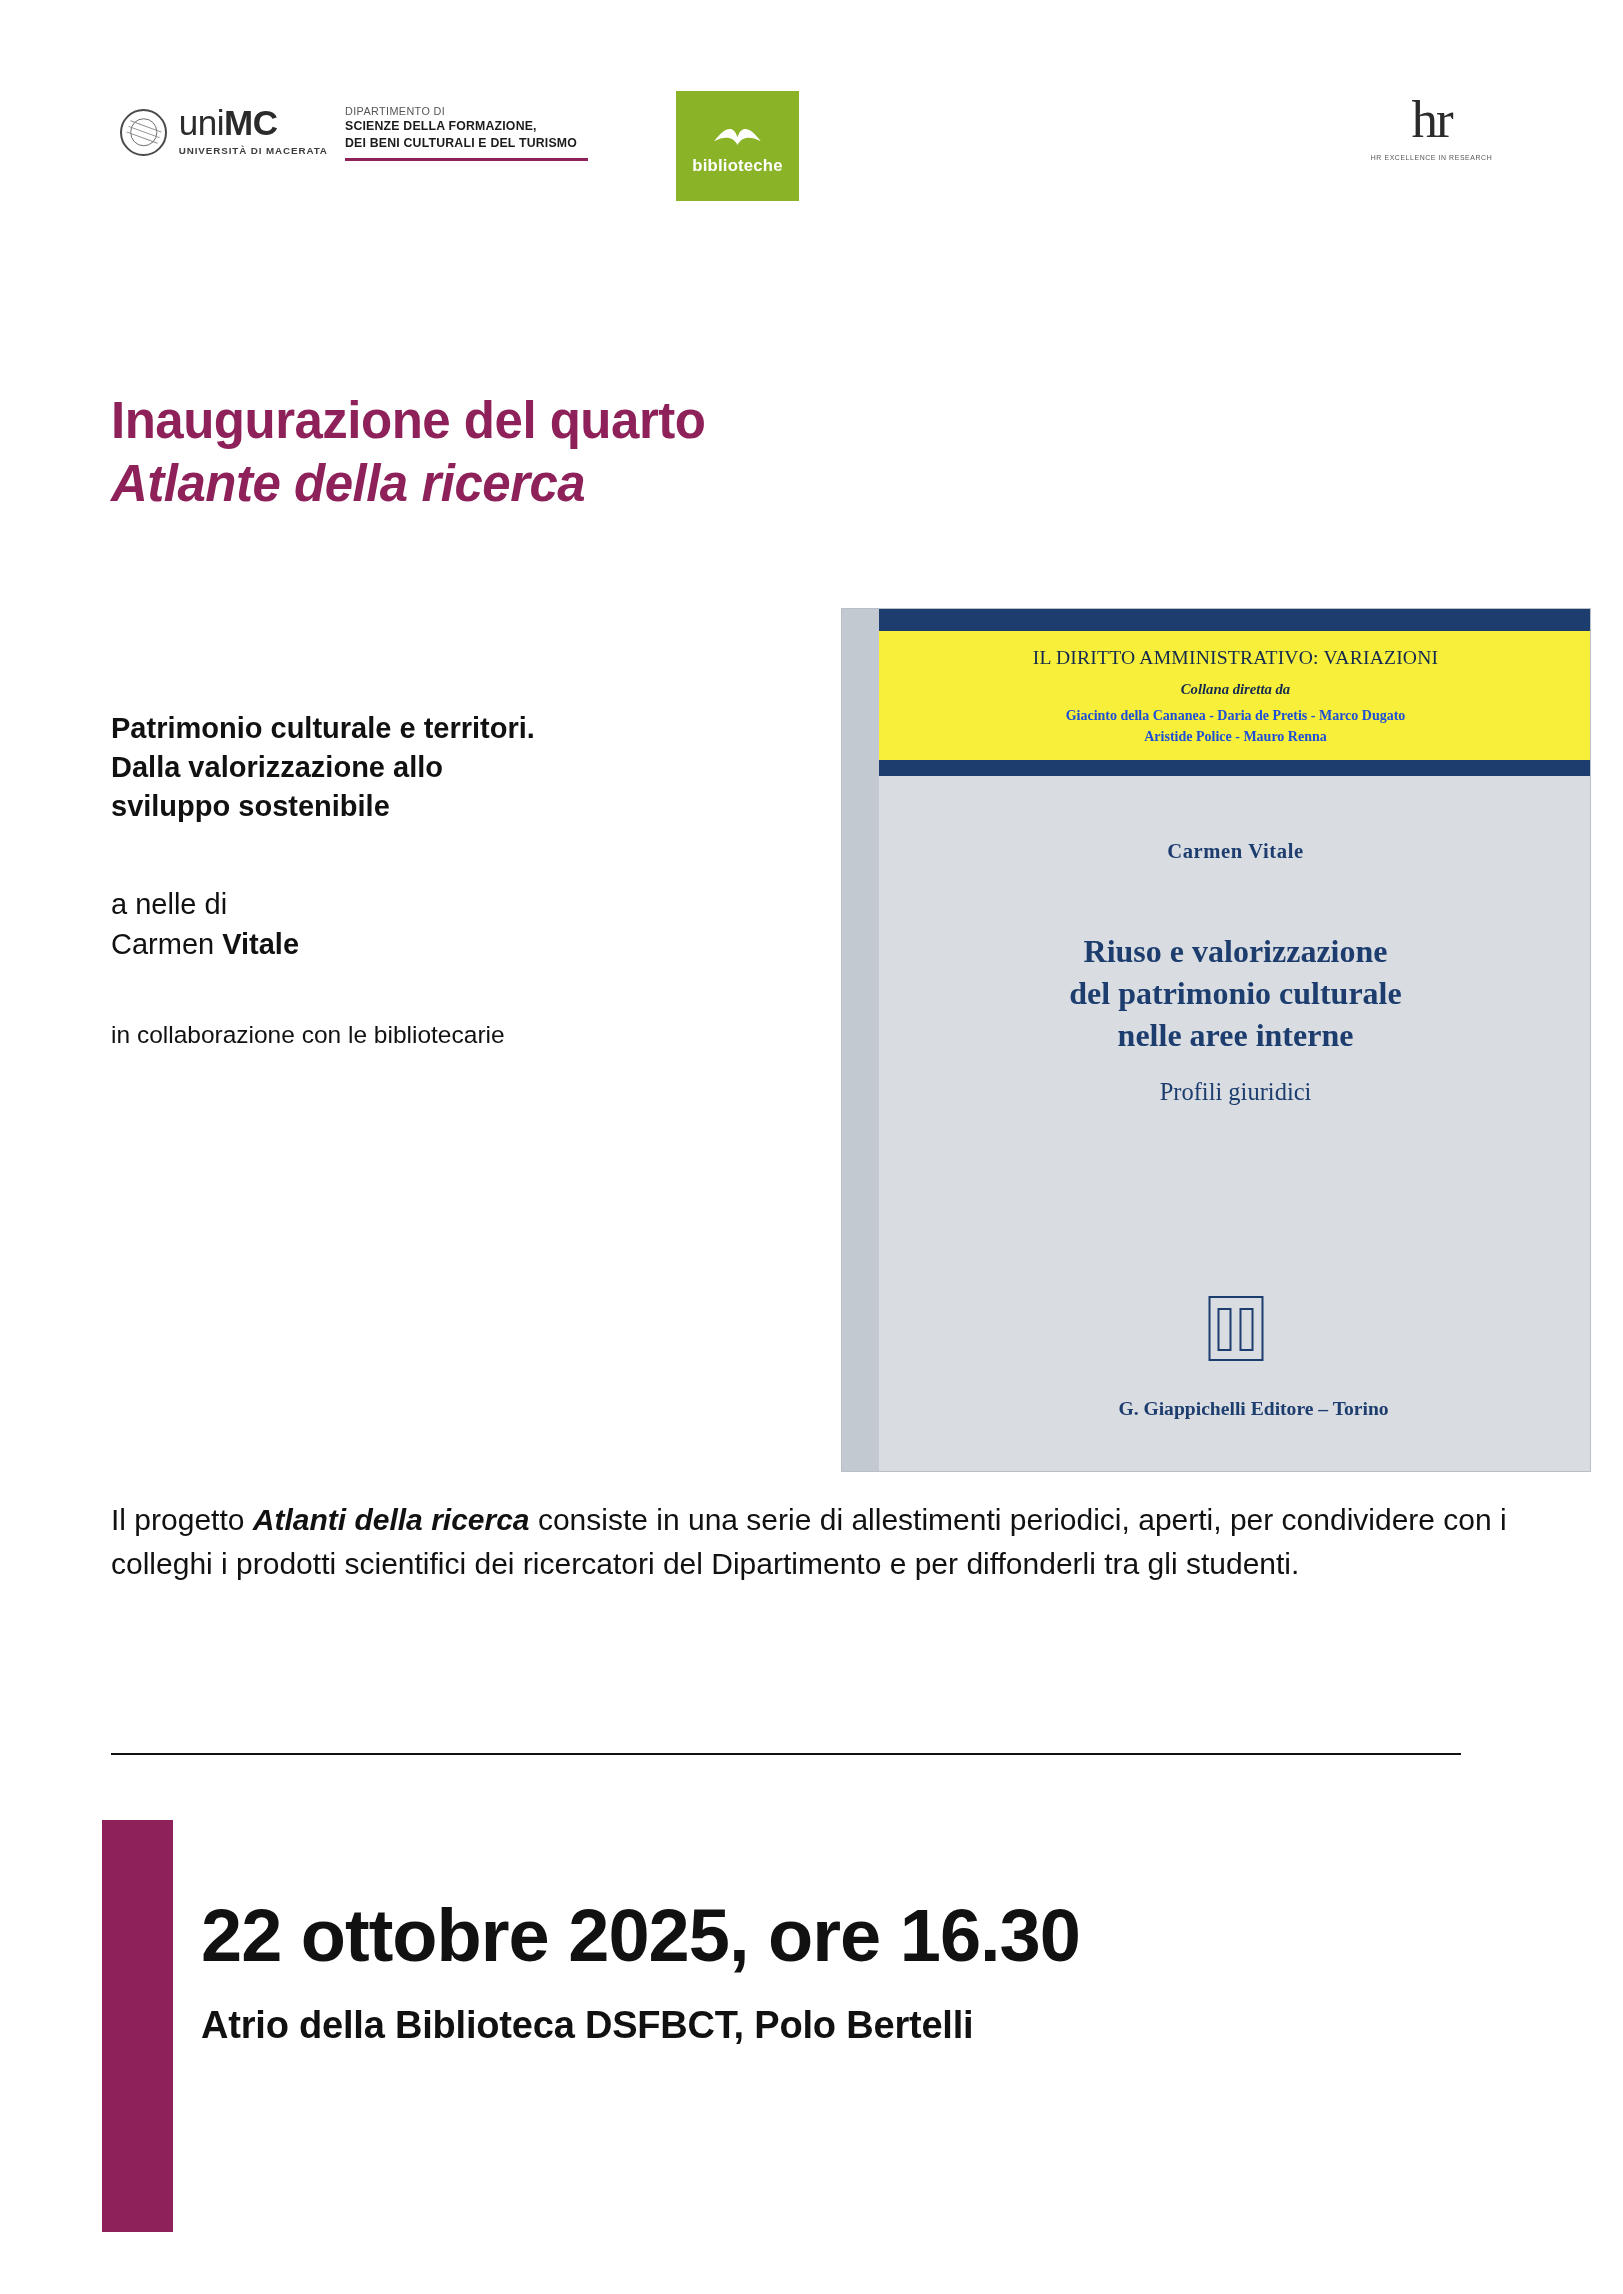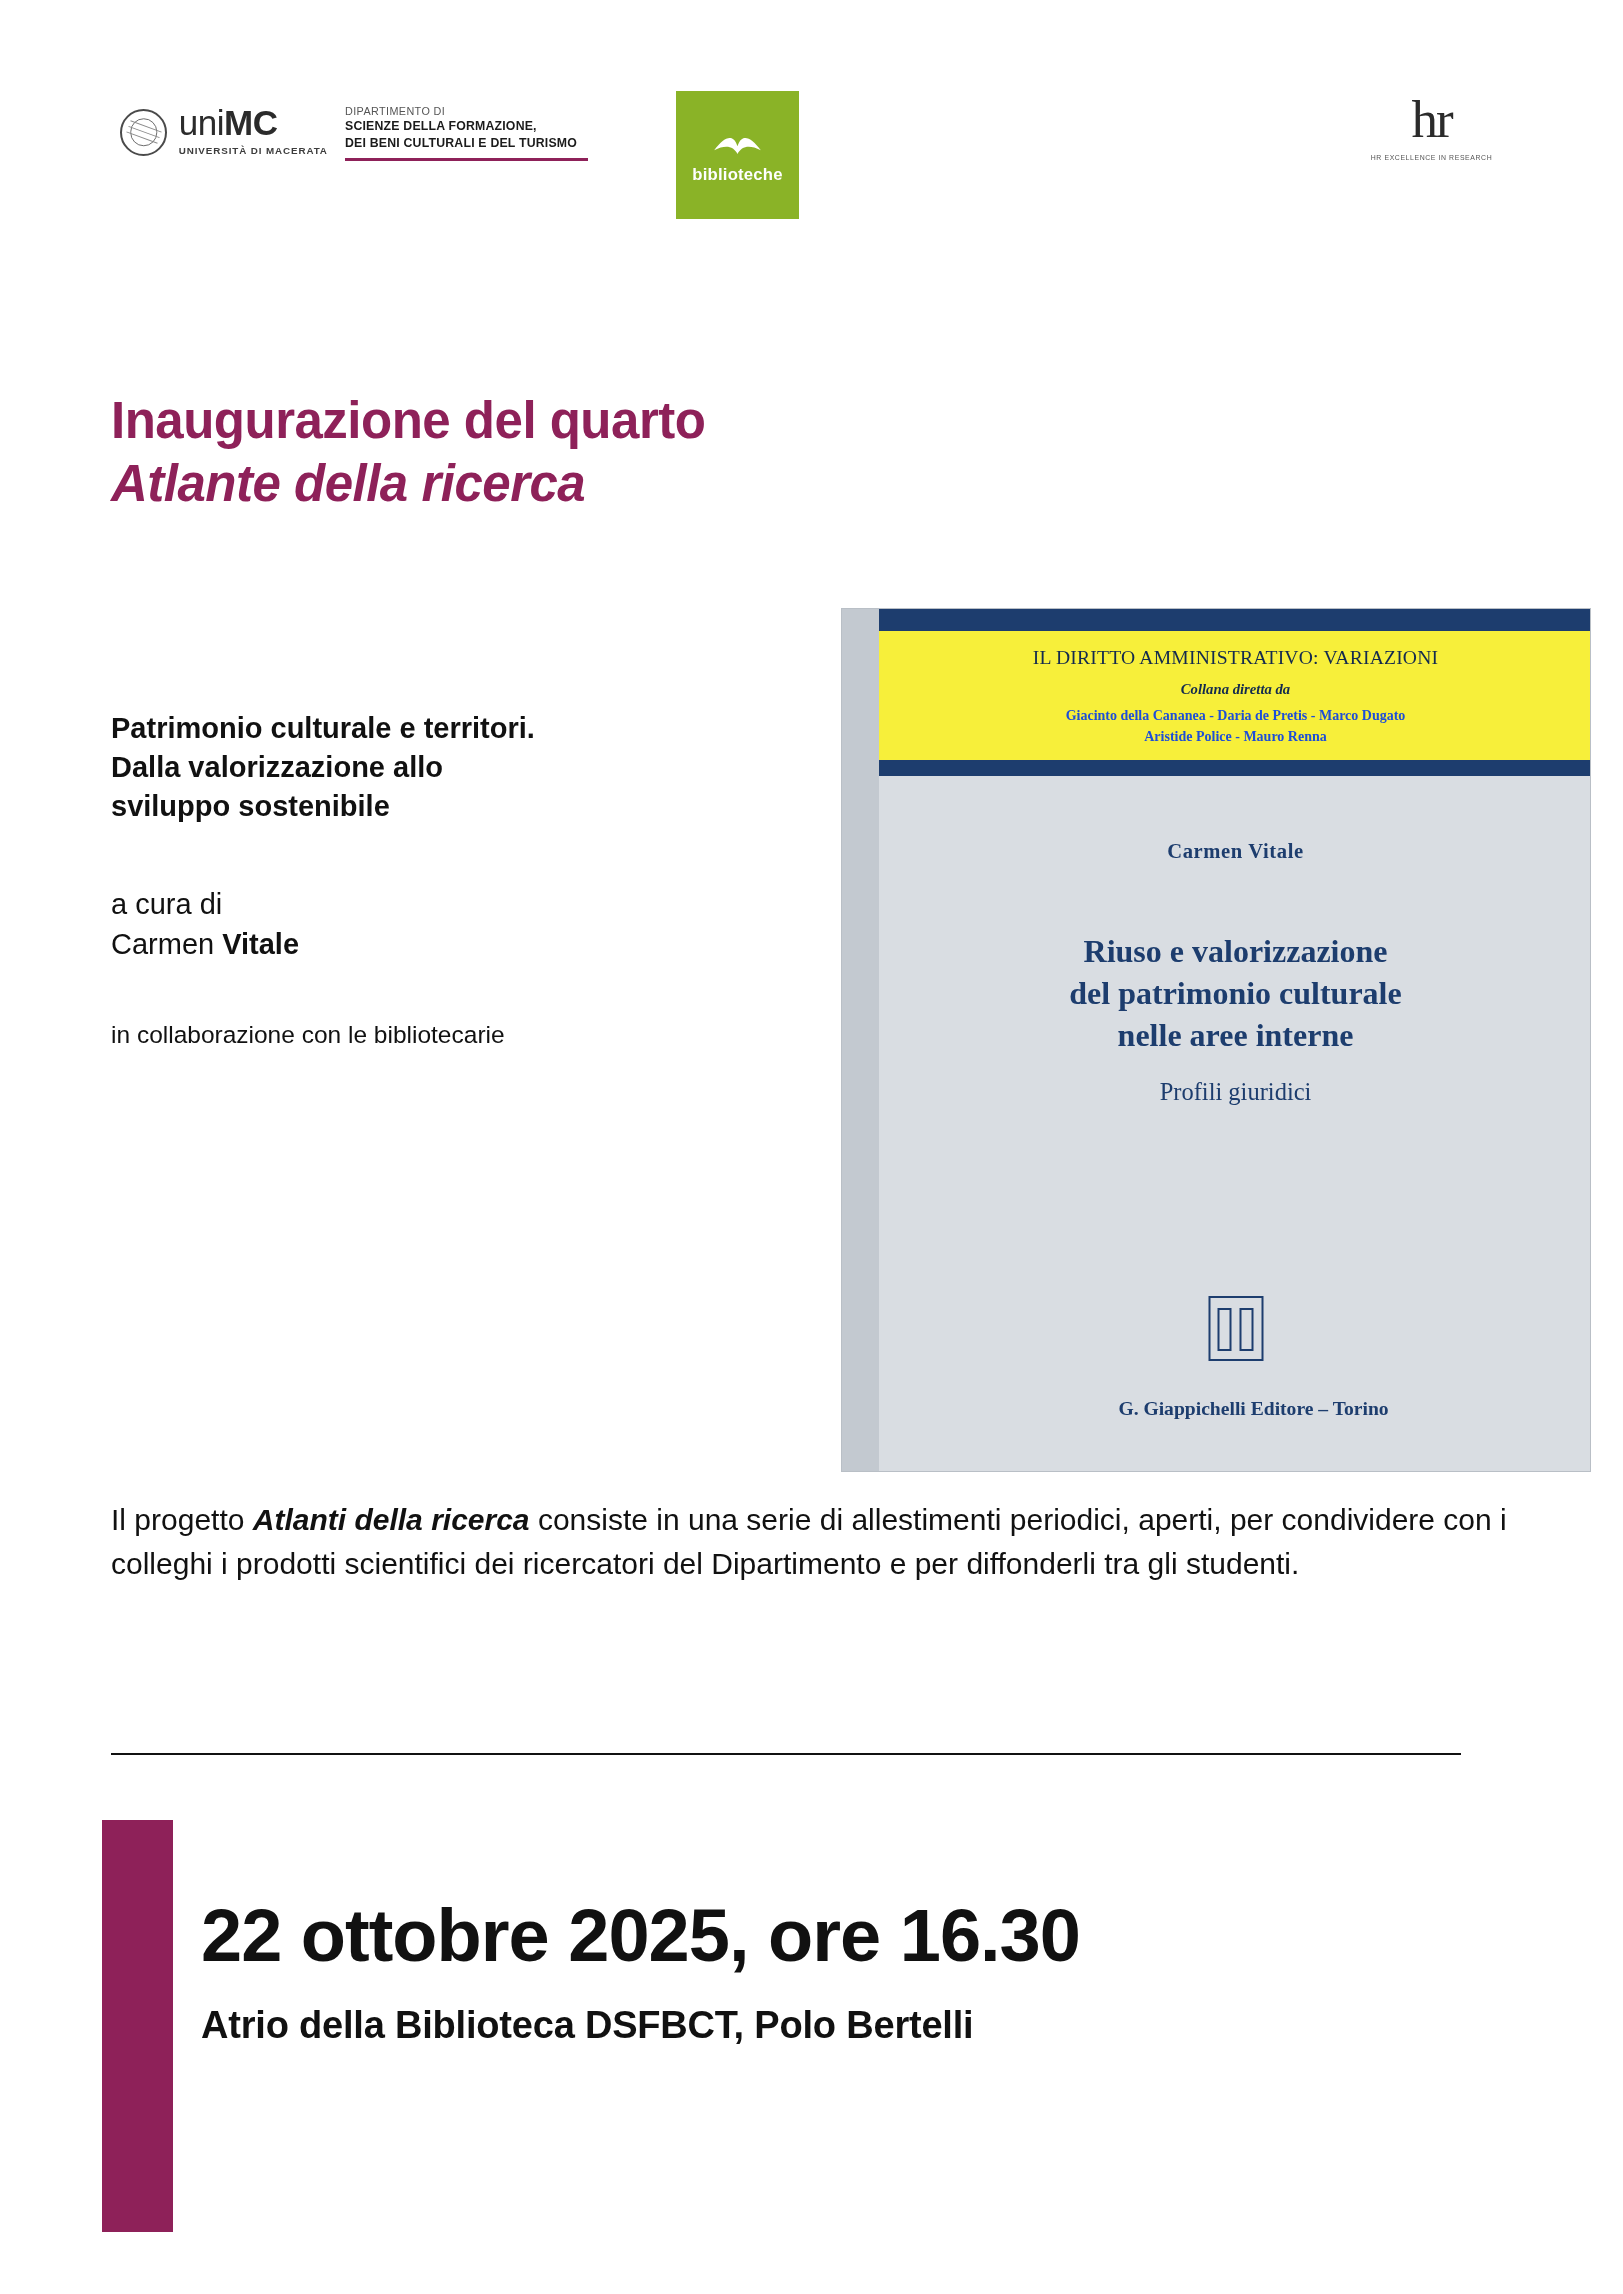--- a/index.html
+++ b/index.html
@@ -112,21 +112,21 @@
     height: 2.9px;
     background: #8e2159;
   }
 
   
   .biblio-box {
     position: absolute;
     left: 676px;
     top: 0px;
     width: 123px;
-    height: 128px;
+    height: 110px;
     background: #8ab327;
     display: flex;
     flex-direction: column;
     align-items: center;
     justify-content: center;
   }
   .biblio-mark {
     width: 55px;
     height: 33px;
     position: relative;
@@ -434,21 +434,21 @@
 </div>
 
 <div class="title-wrap">
   <div class="title-1">Inaugurazione del quarto</div>
   <div class="title-2">Atlante della ricerca</div>
 </div>
 
 <div class="left-col">
   <div class="subtitle">Patrimonio culturale e territori. Dalla valorizzazione allo sviluppo sostenibile</div>
   <div class="curator">
-    <div>a cura di</div>
+    <div>a nelle di</div>
     <div><span>Carmen </span><b>Vitale</b></div>
   </div>
   <div class="collab">in collaborazione con le bibliotecarie</div>
 </div>
 
 <div class="cover">
   <div class="cover-spine"></div>
   <div class="cover-topbar"></div>
   <div class="cover-yellow">
     <div class="cover-series">IL DIRITTO AMMINISTRATIVO: VARIAZIONI</div>

